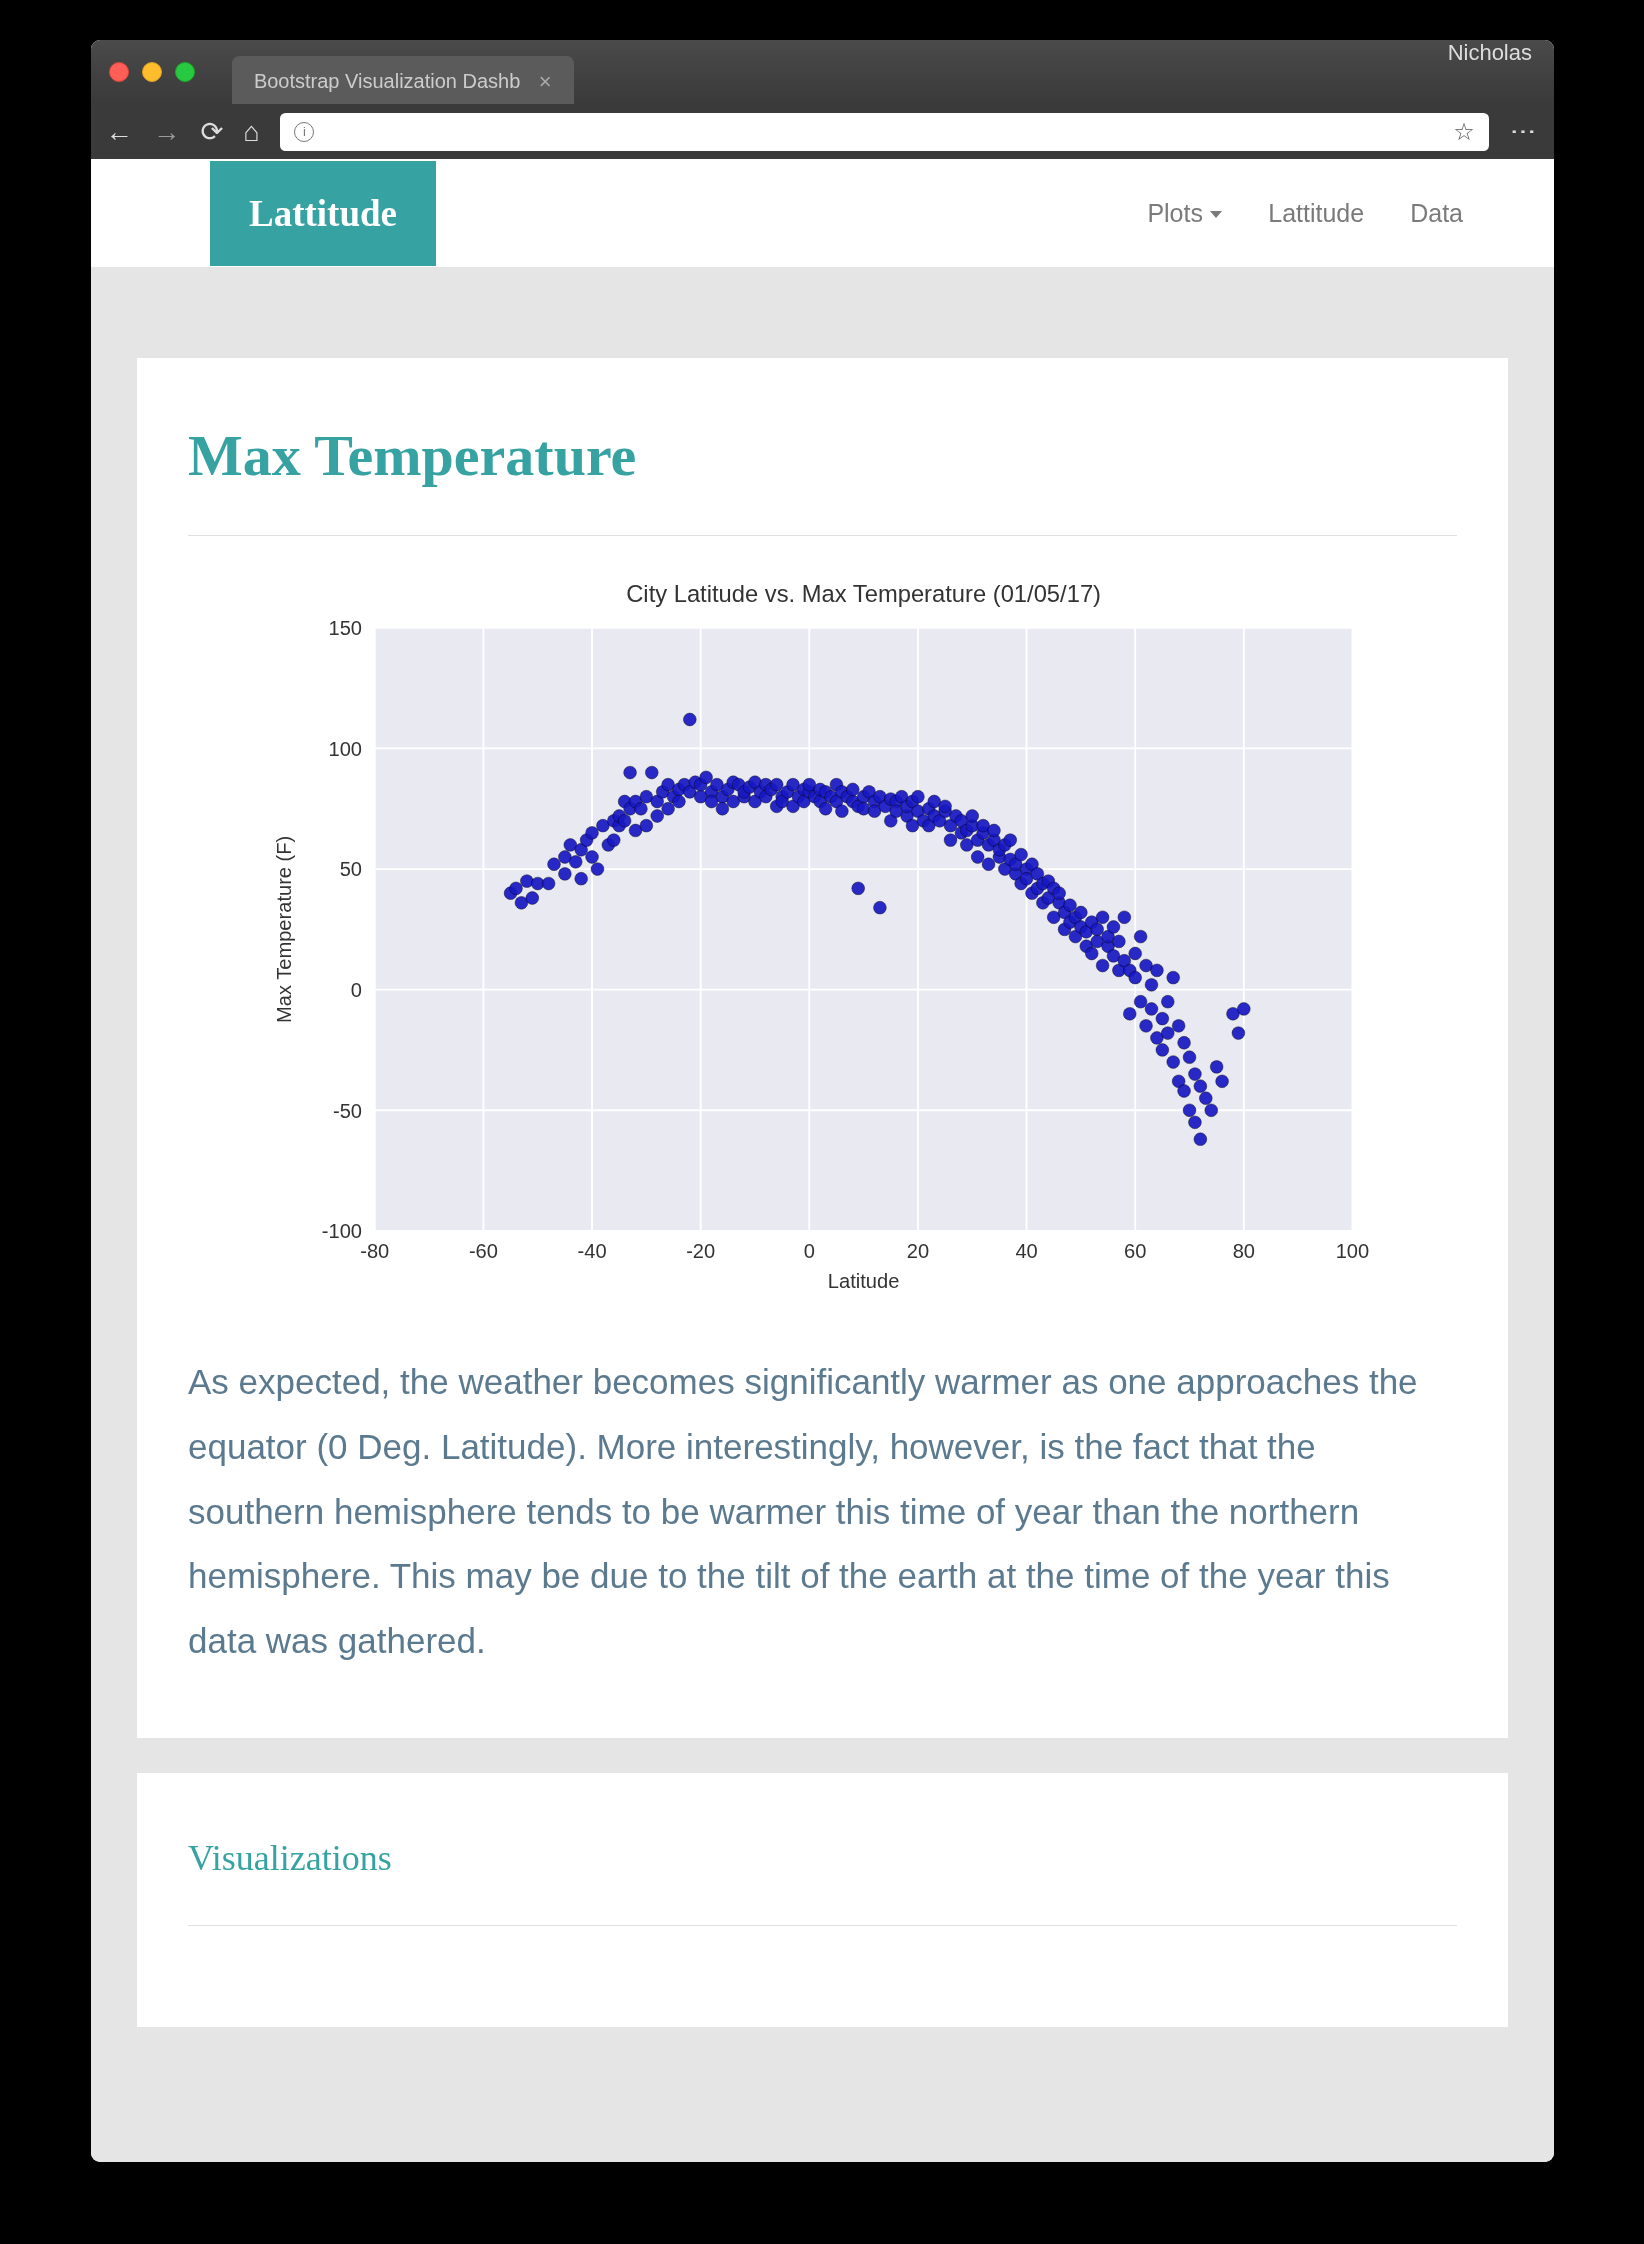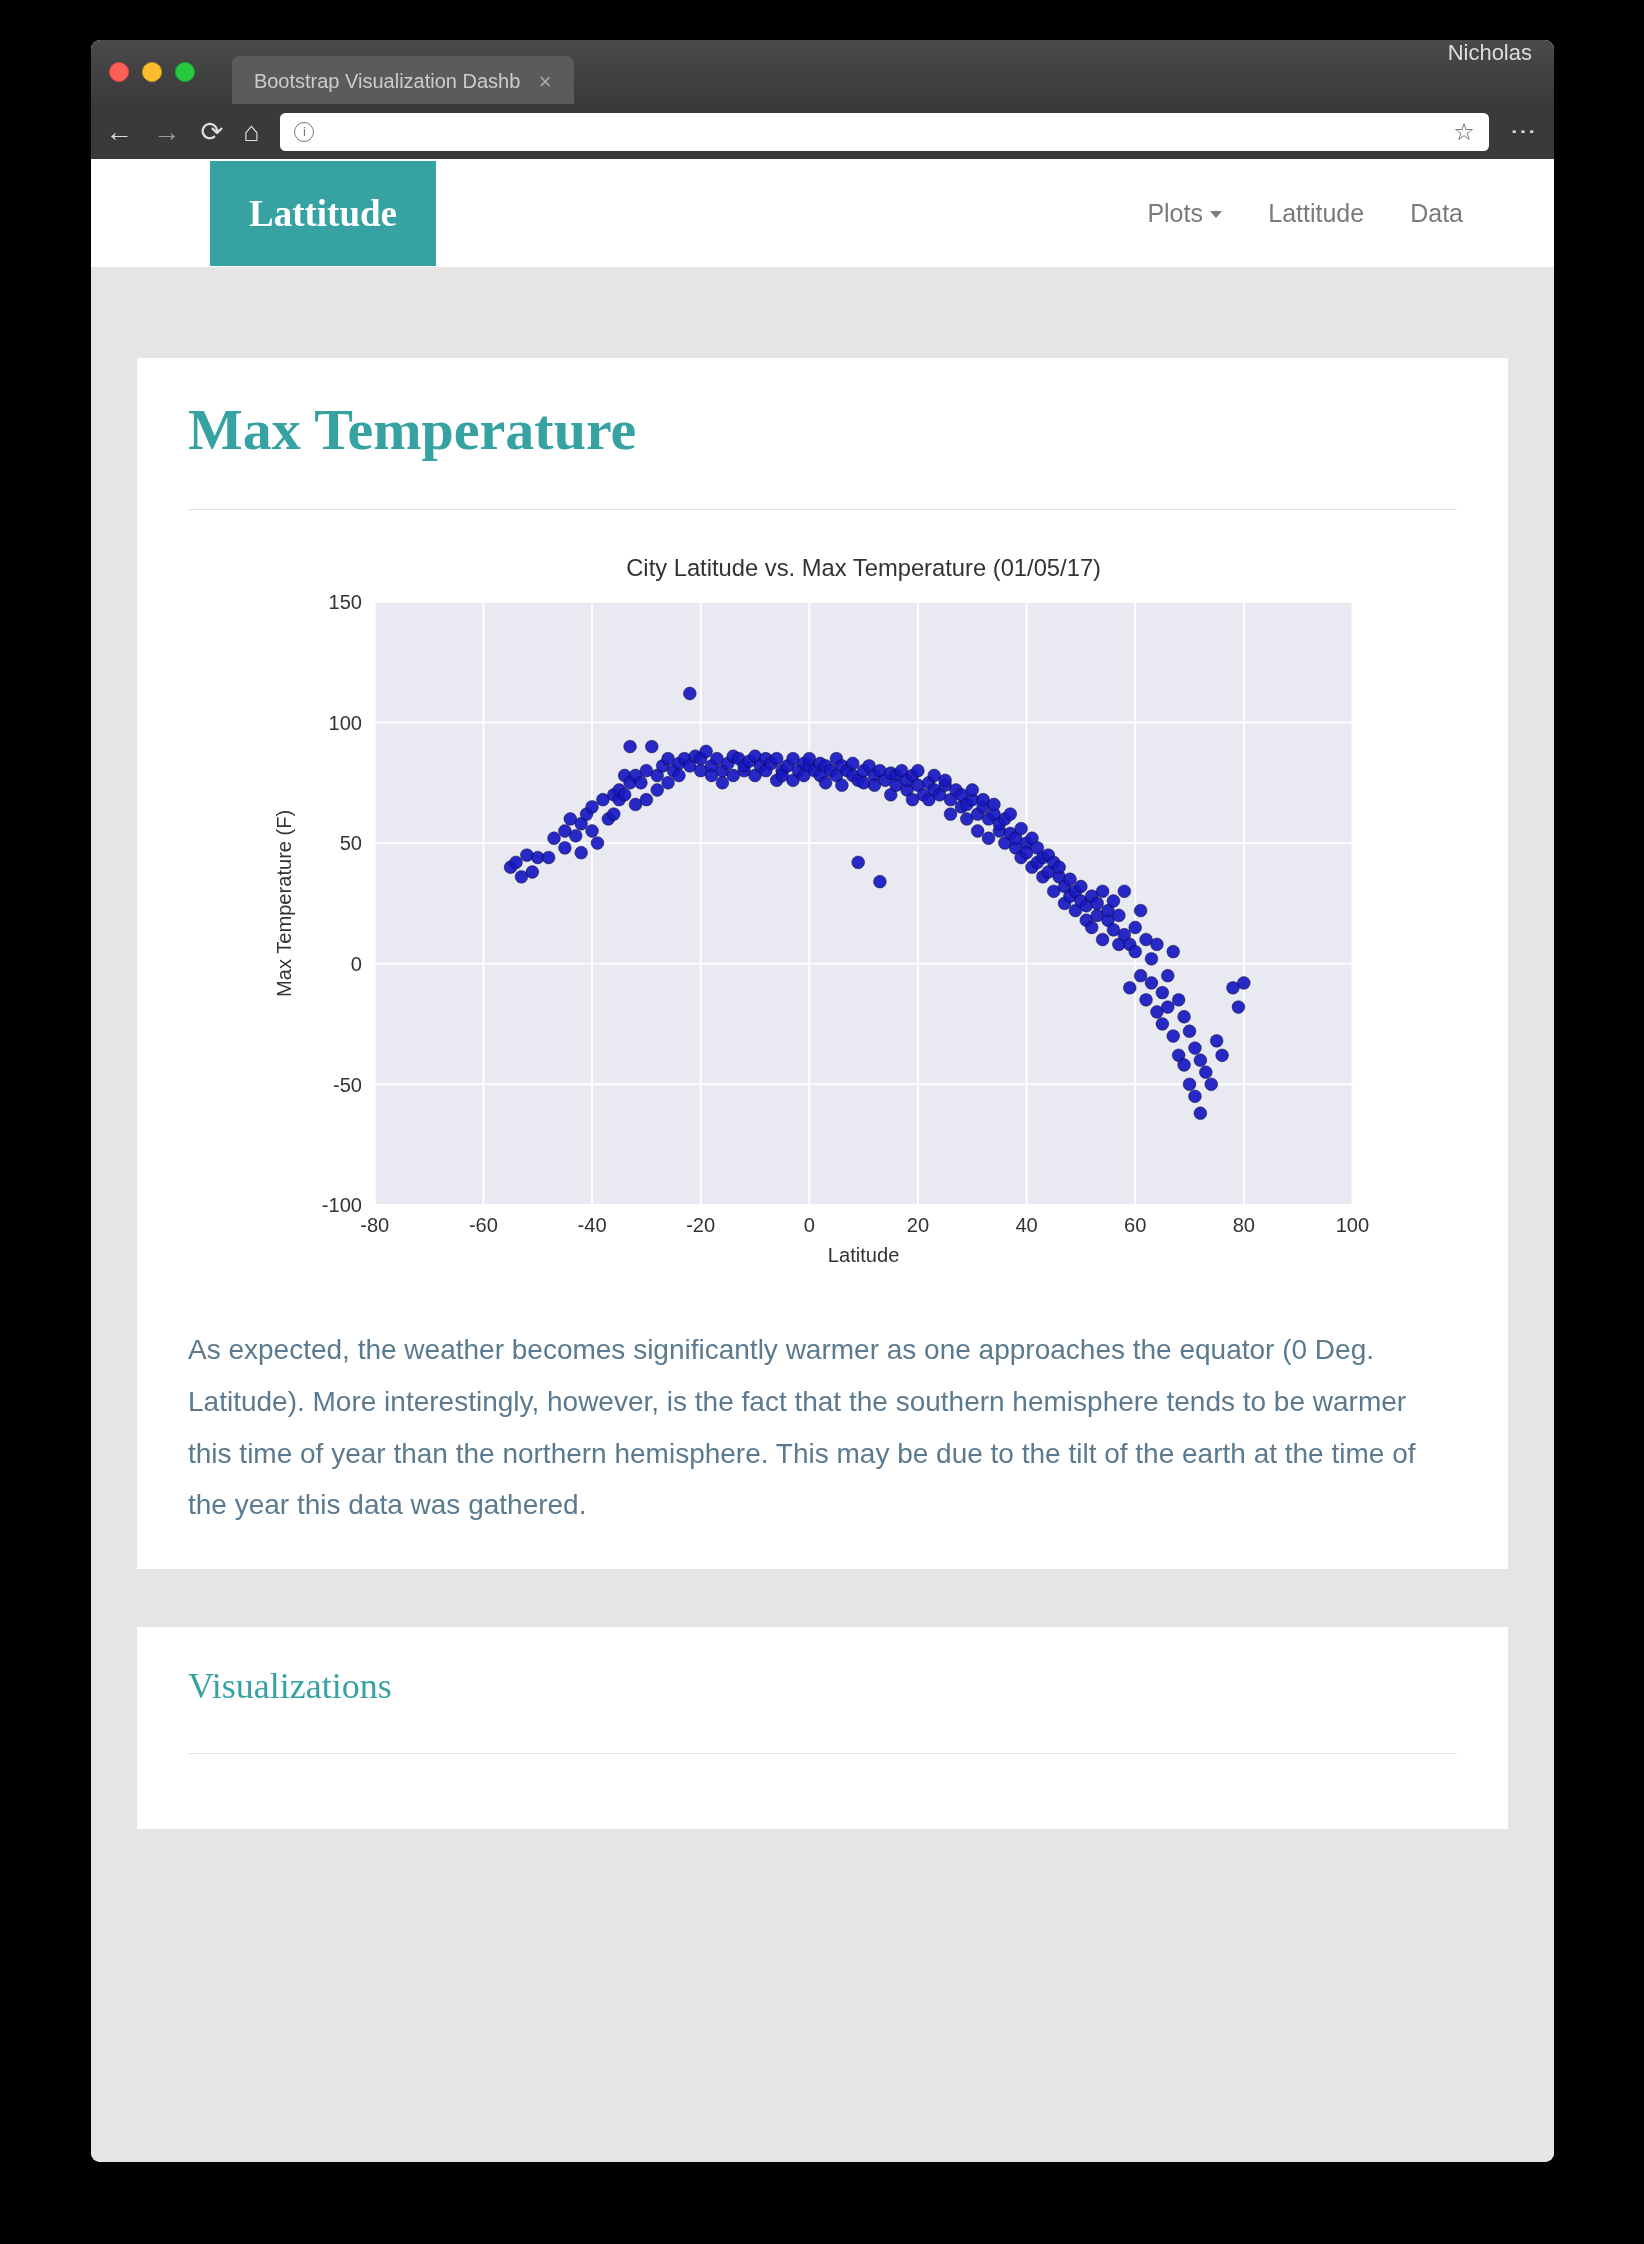--- a/index.html
+++ b/index.html
@@ -137,22 +137,22 @@
       width: 0; height: 0;
       border-left: 6.4px solid transparent;
       border-right: 6.4px solid transparent;
       border-top: 7.3px solid #7a7a7a;
       margin-top: 3.7px;
     }
     
     .content-wrap { padding: 91px 46px 46px 46px; }
     .card {
       background: #fff;
-      padding: 38px 51px;
-      margin-bottom: 58px;
+      padding: 64px 51px;
+      margin-bottom: 35px;
     }
     .page-title {
       font-family: Georgia, 'Times New Roman', serif;
       font-weight: bold;
       color: #36a2a2;
       font-size: 58px;
       margin-bottom: 46px;
     }
     .hr { border: none; border-top: 0.9px solid #e0e0e0; margin-bottom: 37px; }
     
@@ -165,21 +165,21 @@
     .chart-svg { width: 1133px; height: 731px; }
     .chart-title { font-size: 26px; fill: #333; text-anchor: middle; }
     .axis-label { font-size: 22px; fill: #333; text-anchor: middle; }
     .tick-label { font-size: 22px; fill: #333; }
     .plot-bg { fill: #e9e9f2; }
     .gridline { stroke: #fff; stroke-width: 2; }
     .data-point { fill: #1818c4; stroke: #000; stroke-width: 0.5; opacity: 0.92; }
     
     .description {
       color: #5b7a8f;
-      font-size: 28px;
+      font-size: 35px;
       line-height: 1.85;
     }
     .section-title {
       font-family: Georgia, 'Times New Roman', serif;
       font-weight: normal;
       color: #36a2a2;
       font-size: 36px;
       margin-bottom: 46px;
     }
   </style>

